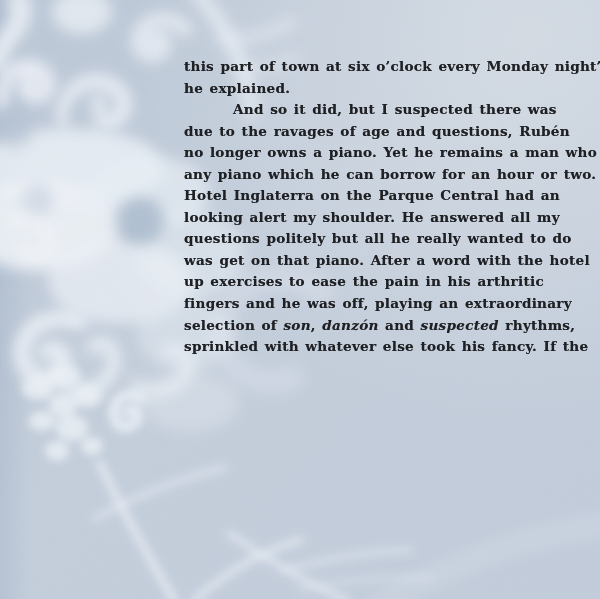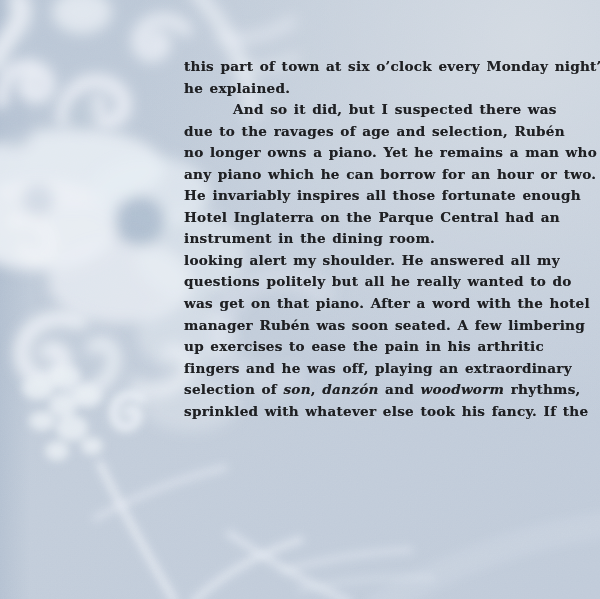--- a/index.html
+++ b/index.html
@@ -130,29 +130,26 @@
       <path d="M 380 604 C 450 564, 530 534, 612 524" stroke-width="26" opacity="0.16"></path>
     </g>
 
     <rect width="600" height="599" filter="url(#grainF)" opacity="0.10"></rect>
   </svg>
 
   <main class="text-block">
       <div class="line"><span>this part of town at six o’clock every Monday night”,</span></div>
       <div class="line"><span>he explained.</span></div>
       <div class="line indent"><span>And so it did, but I suspected there was</span></div>
-      <div class="line"><span>due to the ravages of age and selection, Rubén</span></div>
+      <div class="line"><span>due to the ravages of age and questions, Rubén</span></div>
       <div class="line"><span>no longer owns a piano. Yet he remains a man who</span></div>
       <div class="line"><span>any piano which he can borrow for an hour or two.</span></div>
-      <div class="line"><span>He invariably inspires all those fortunate enough</span></div>
       <div class="line"><span>Hotel Inglaterra on the Parque Central had an</span></div>
-      <div class="line"><span>instrument in the dining room.</span></div>
       <div class="line"><span>looking alert my shoulder. He answered all my</span></div>
       <div class="line"><span>questions politely but all he really wanted to do</span></div>
       <div class="line"><span>was get on that piano. After a word with the hotel</span></div>
-      <div class="line"><span>manager Rubén was soon seated. A few limbering</span></div>
       <div class="line"><span>up exercises to ease the pain in his arthritic</span></div>
       <div class="line"><span>fingers and he was off, playing an extraordinary</span></div>
-      <div class="line"><span>selection of </span><em>son</em><span>, </span><em>danzón</em><span> and </span><em>woodworm</em><span> rhythms,</span></div>
+      <div class="line"><span>selection of </span><em>son</em><span>, </span><em>danzón</em><span> and </span><em>suspected</em><span> rhythms,</span></div>
       <div class="line"><span>sprinkled with whatever else took his fancy. If the</span></div>
     </main>
 
 </div>
 
 </body></html>

